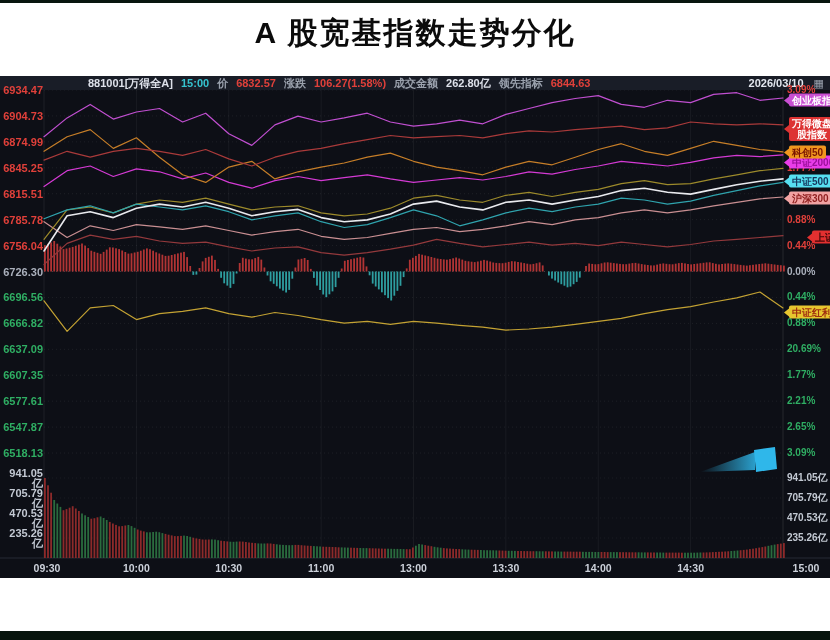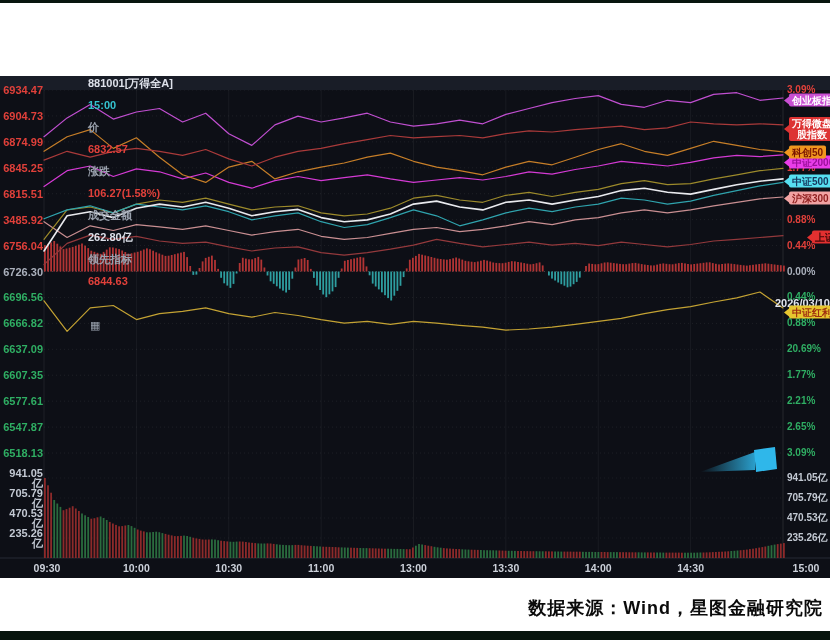--- a/index.html
+++ b/index.html
@@ -7,39 +7,40 @@
         font-family:"Liberation Sans","DejaVu Sans",sans-serif;}
   .strip-top{position:absolute;top:0;left:0;width:830px;height:3px;background:#08150e;}
   .strip-bottom{position:absolute;bottom:0;left:0;width:830px;height:9px;background:#08150e;}
   .title{position:absolute;top:13px;left:0;width:830px;text-align:center;
          font-size:30px;font-weight:800;color:#0b0b0b;letter-spacing:2px;}
   .source{position:absolute;top:596px;right:7px;font-size:18px;font-weight:800;color:#0b0b0b;letter-spacing:1px;}
   .chart{position:absolute;top:76px;left:0;width:830px;height:502px;background:#0d0f16;overflow:hidden;}
   .chart svg{position:absolute;top:0;left:0;z-index:1;}
   .infobar{position:absolute;top:0;left:0;width:830px;height:14px;background:#191d27;z-index:3;
            display:flex;gap:8px;padding-left:88px;box-sizing:border-box;
-           font-size:11px;font-weight:700;line-height:14px;white-space:nowrap;flex-direction:column;}
+           font-size:11px;font-weight:700;line-height:14px;white-space:nowrap;}
   .c-gray{color:#9aa1ad;} .c-red{color:#e0403a;} .c-cyan{color:#35c3cf;} .c-white{color:#dde1ea;}
   .ib-date{margin-left:auto;color:#e2e6ee;}
   .ib-icon{color:#98a0ac;font-size:11px;margin:0 6px 0 2px;}
   .al{position:absolute;z-index:4;font-size:11px;font-weight:700;transform:translateY(-50%);line-height:10px;}
   .al-left{left:0;width:43px;text-align:right;}
   .al-right{left:787px;text-align:left;font-size:10px;}
   .tt{position:absolute;top:486px;z-index:4;font-size:10.5px;font-weight:700;color:#ccd1da;transform:translateX(-50%);}
   .chip{position:absolute;left:789px;z-index:5;transform:translateY(-50%);
         font-size:10px;font-weight:700;line-height:11px;padding:1px 3px;border-radius:2px;
         text-align:center;white-space:nowrap;}
   .chip i{position:absolute;left:-5px;top:50%;transform:translateY(-50%);width:0;height:0;display:block;
           border-top:4px solid transparent;border-bottom:4px solid transparent;border-right:5px solid red;}
 </style>
 </head>
 <body>
 
 <div class="page">
   <div class="strip-top"></div>
+  <div class="title">A 股宽基指数走势分化</div>
 
   <div class="chart">
     <div class="infobar">
       <span class="c-white">881001[万得全A]</span>
       <span class="c-cyan">15:00</span>
       <span class="c-gray">价</span>
       <span class="c-red">6832.57</span>
       <span class="c-gray">涨跌</span>
       <span class="c-red">106.27(1.58%)</span>
       <span class="c-gray">成交金额</span>
@@ -579,21 +580,21 @@
         </defs>
         <polygon points="700,396 755,376 755,394" fill="url(#cg)"></polygon>
         <polygon points="754,374 775,371 777,393 756,396" fill="#2fb7ea"></polygon>
       </svg>
     <div id="labels">
         <div class="al al-left" style="top: 14px; color: rgb(224, 64, 58);">6934.47</div>
         <div class="al al-left" style="top: 39.93px; color: rgb(224, 64, 58); text-align: right;">6904.73</div>
         <div class="al al-left" style="top: 65.86px; color: rgb(224, 64, 58);">6874.99</div>
         <div class="al al-left" style="top: 91.79px; color: rgb(224, 64, 58);">6845.25</div>
         <div class="al al-left" style="top: 117.72px; color: rgb(224, 64, 58);">6815.51</div>
-        <div class="al al-left" style="top: 143.65px; color: rgb(224, 64, 58);">3485.92</div>
+        <div class="al al-left" style="top: 143.65px; color: rgb(224, 64, 58);">6785.78</div>
         <div class="al al-left" style="top: 169.58px; color: rgb(224, 64, 58);">6756.04</div>
         <div class="al al-left" style="top: 195.51px; color: rgb(170, 176, 188);">6726.30</div>
         <div class="al al-left" style="top: 221.44px; color: rgb(47, 174, 99);">6696.56</div>
         <div class="al al-left" style="top: 247.37px; color: rgb(47, 174, 99);">6666.82</div>
         <div class="al al-left" style="top: 273.3px; color: rgb(47, 174, 99);">6637.09</div>
         <div class="al al-left" style="top: 299.23px; color: rgb(47, 174, 99);">6607.35</div>
         <div class="al al-left" style="top: 325.16px; color: rgb(47, 174, 99);">6577.61</div>
         <div class="al al-left" style="top: 351.09px; color: rgb(47, 174, 99);">6547.87</div>
         <div class="al al-left" style="top: 377.02px; color: rgb(47, 174, 99);">6518.13</div>
         <div class="al al-left" style="top: 402px; color: rgb(195, 201, 211);">941.05亿</div>
@@ -654,15 +655,14 @@
         <div class="tt" style="left: 228.75px;">10:30</div>
         <div class="tt" style="left: 321.125px;">11:00</div>
         <div class="tt" style="left: 413.5px; text-align: right;">13:00</div>
         <div class="tt" style="left: 505.875px;">13:30</div>
         <div class="tt" style="left: 598.25px;">14:00</div>
         <div class="tt" style="left: 690.625px;">14:30</div>
         <div class="tt" style="left: 806px;">15:00</div>
       </div>
   </div>
 
-  <div class="source">数据来源：Wind，星图金融研究院</div>
   <div class="strip-bottom"></div>
 </div>
 
 </body></html>

